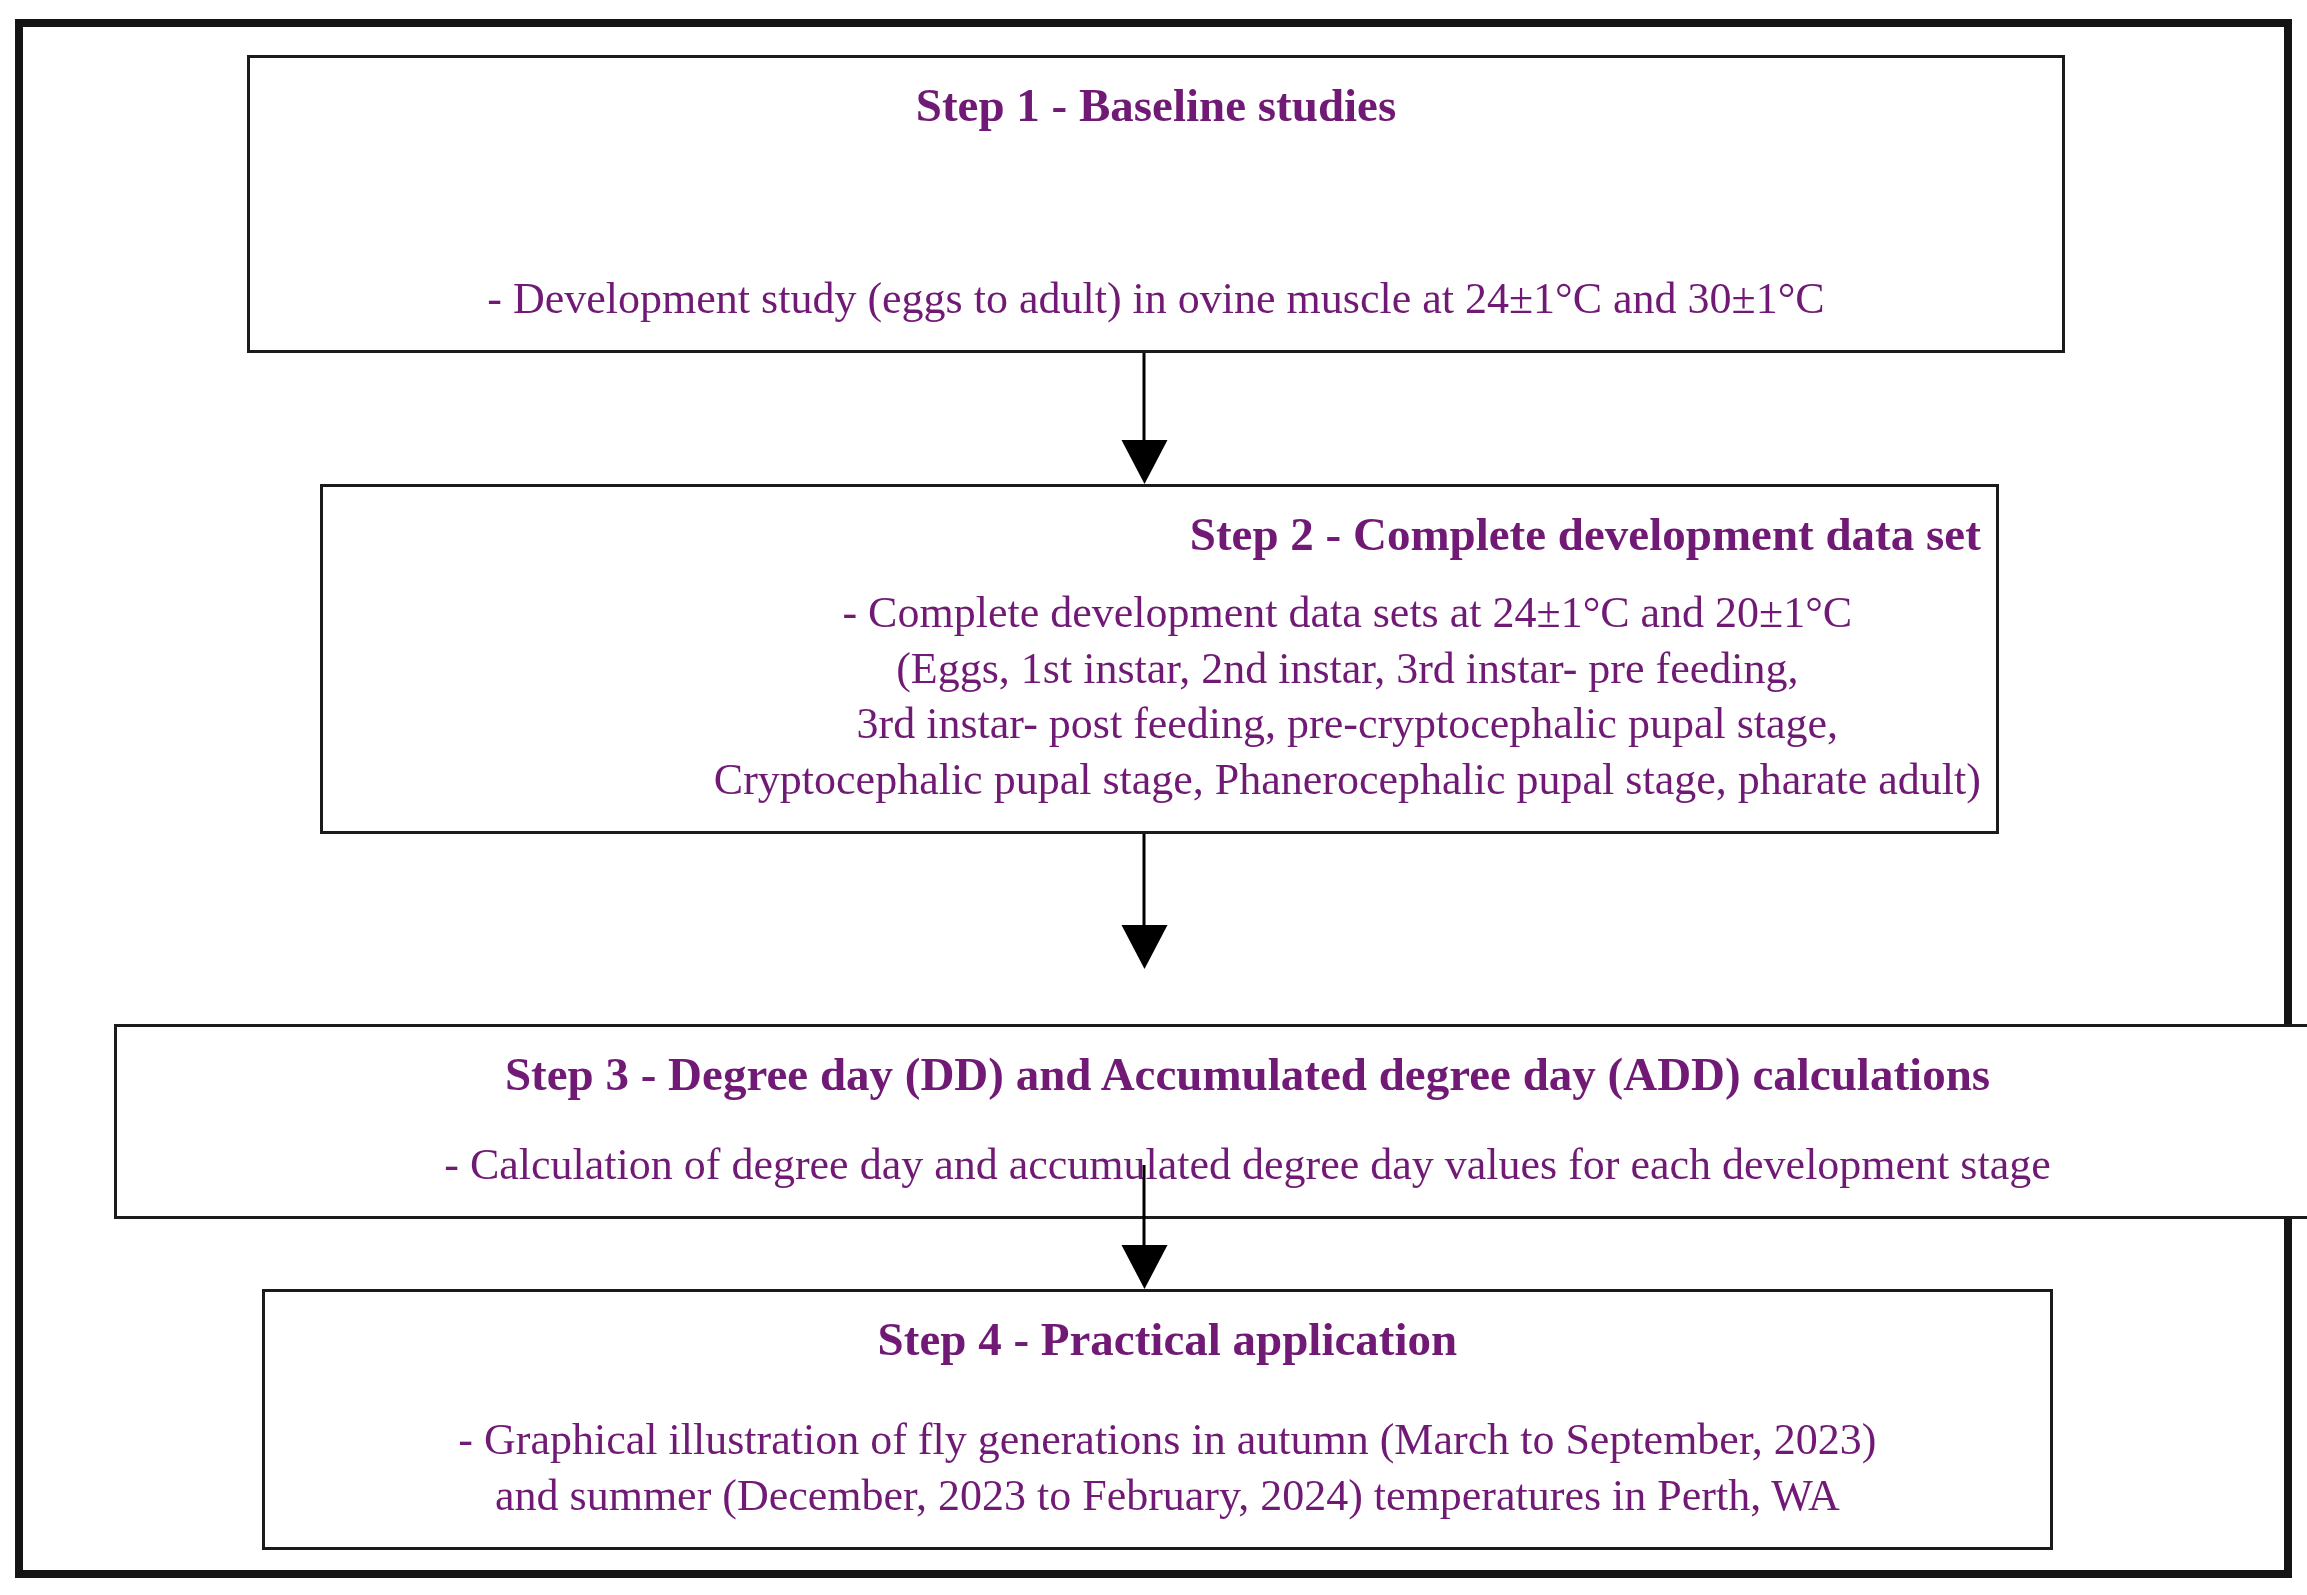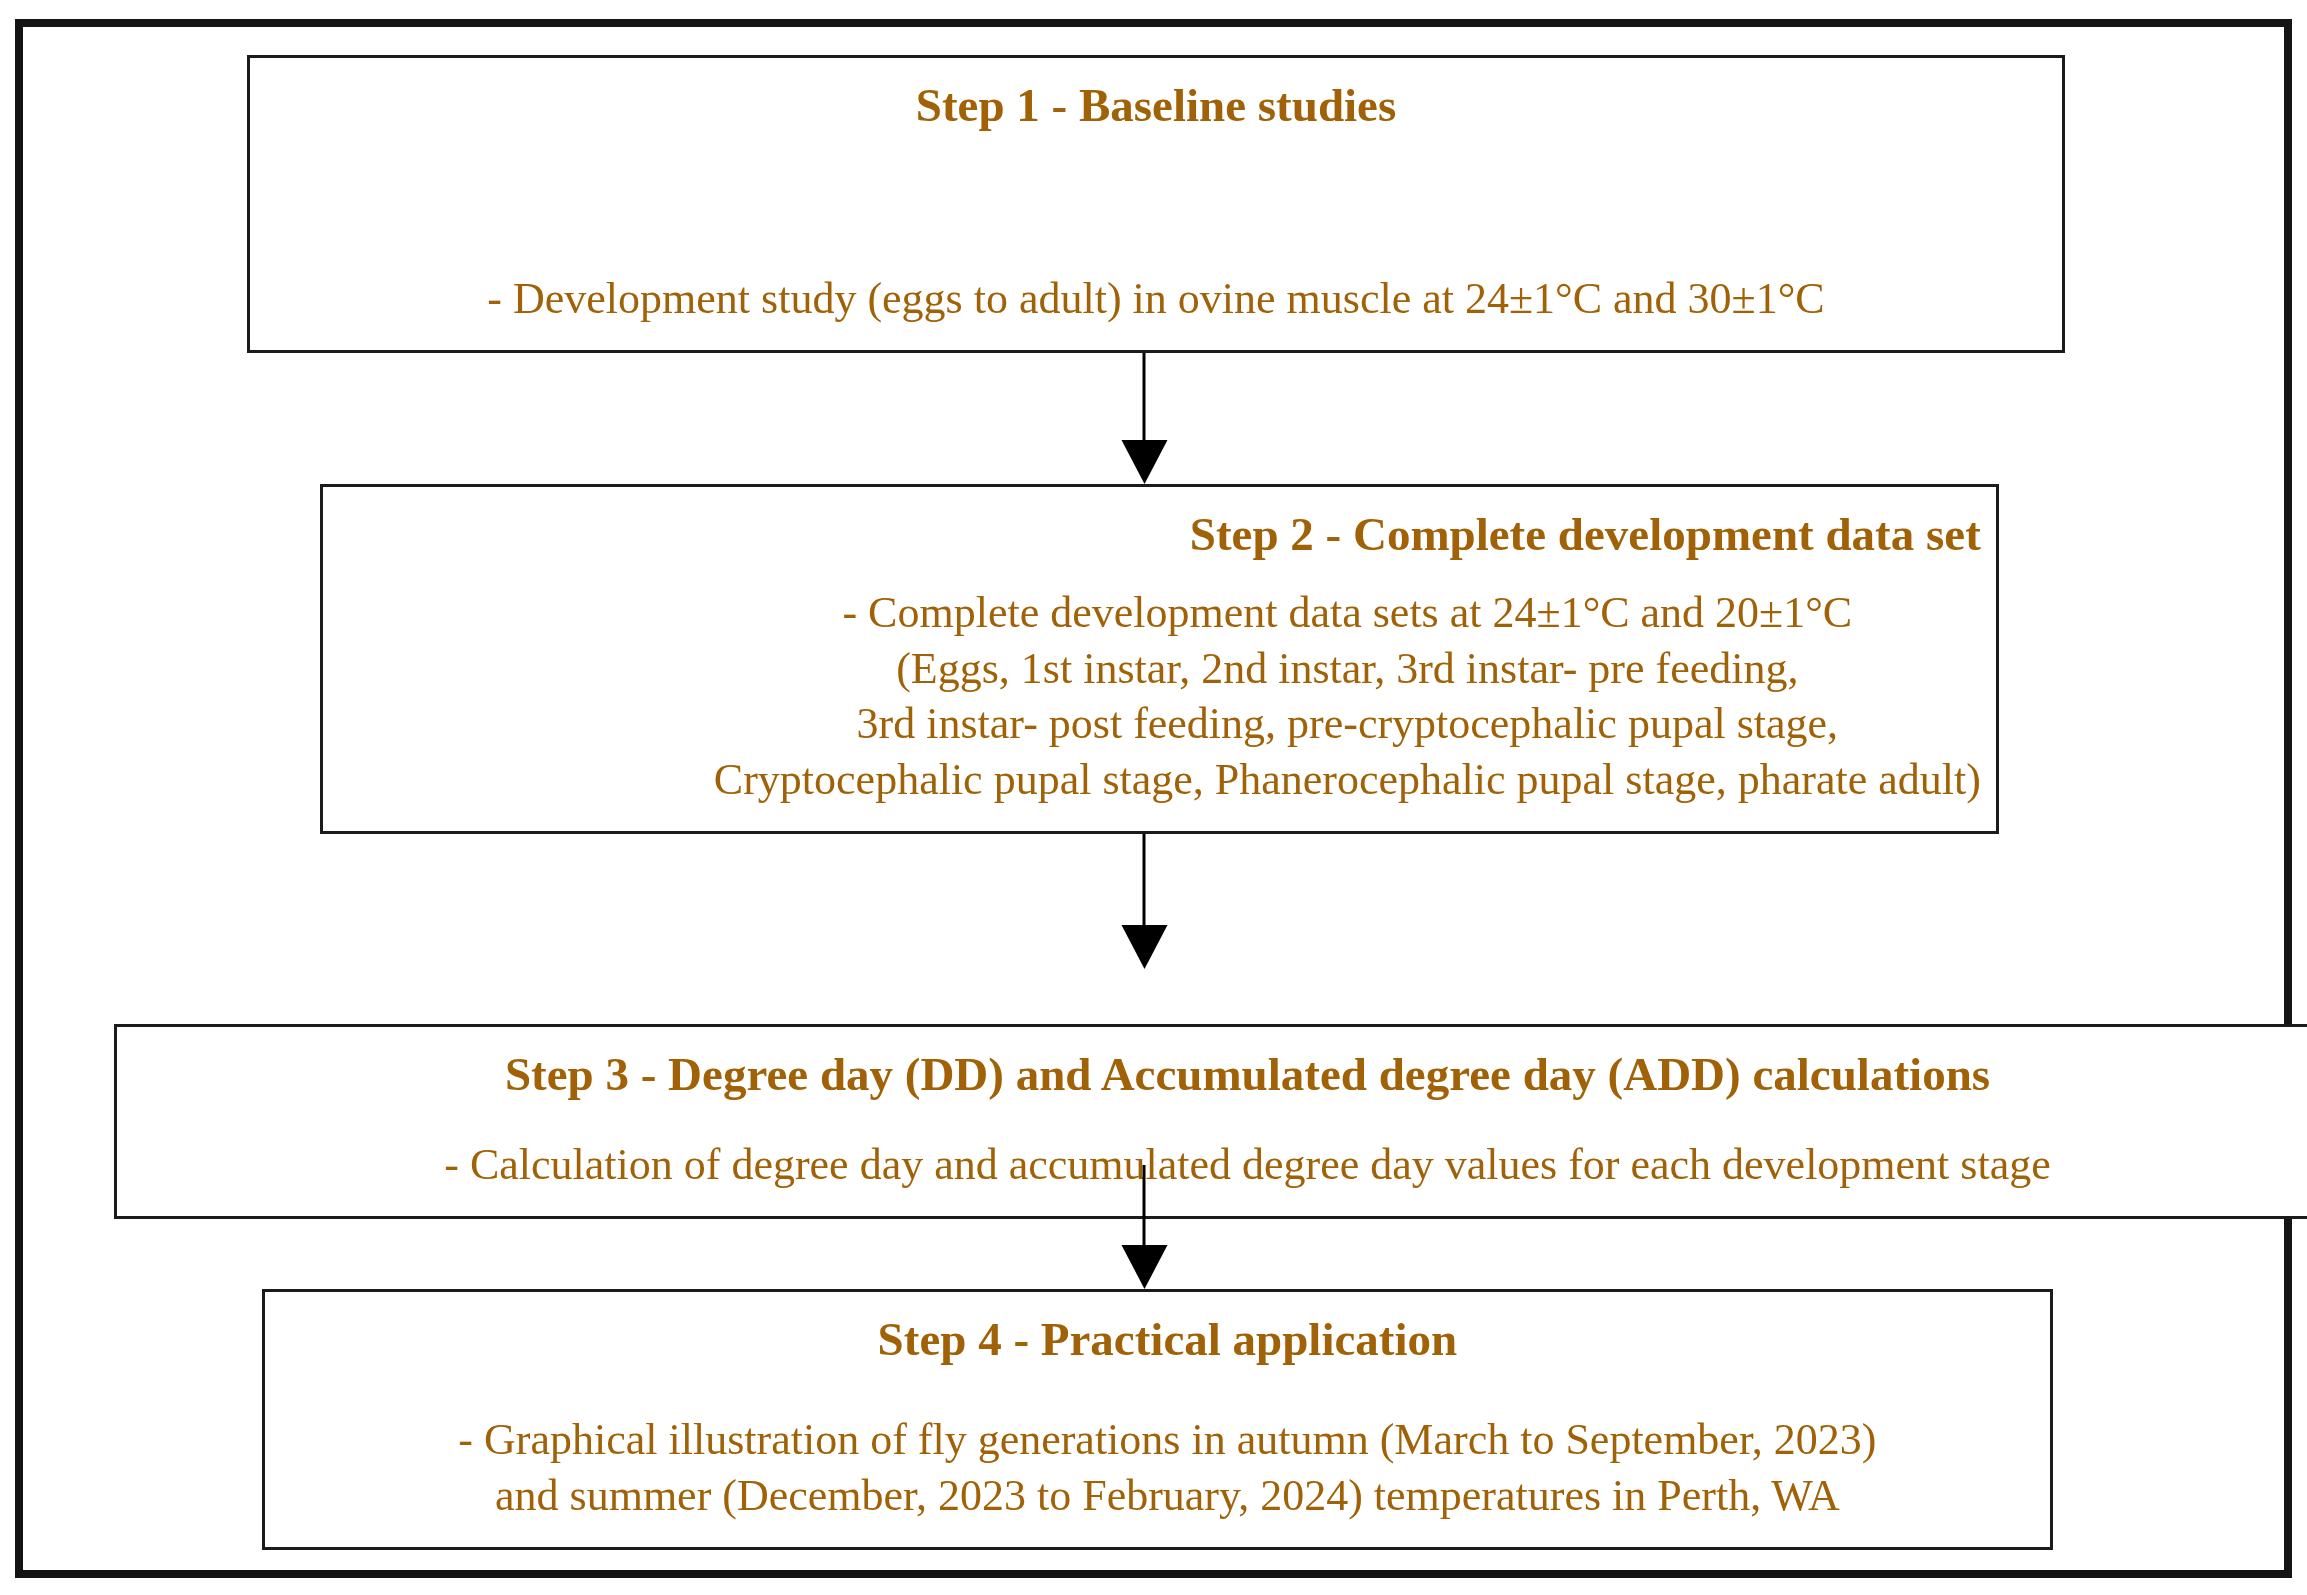--- a/index.html
+++ b/index.html
@@ -6,21 +6,21 @@
     margin: 0;
     padding: 0;
     background: #ffffff;
   }
   #canvas {
     position: relative;
     width: 2307px;
     height: 1595px;
     background: #ffffff;
     font-family: "Liberation Serif", "DejaVu Serif", serif;
-    color: #a16207;
+    color: #701a75;
   }
   .outer-frame {
     position: absolute;
     left: 15.2px;
     top: 18.6px;
     width: 2277px;
     height: 1559px;
     border: 8.5px solid #141414;
     box-sizing: border-box;
     background: #ffffff;

